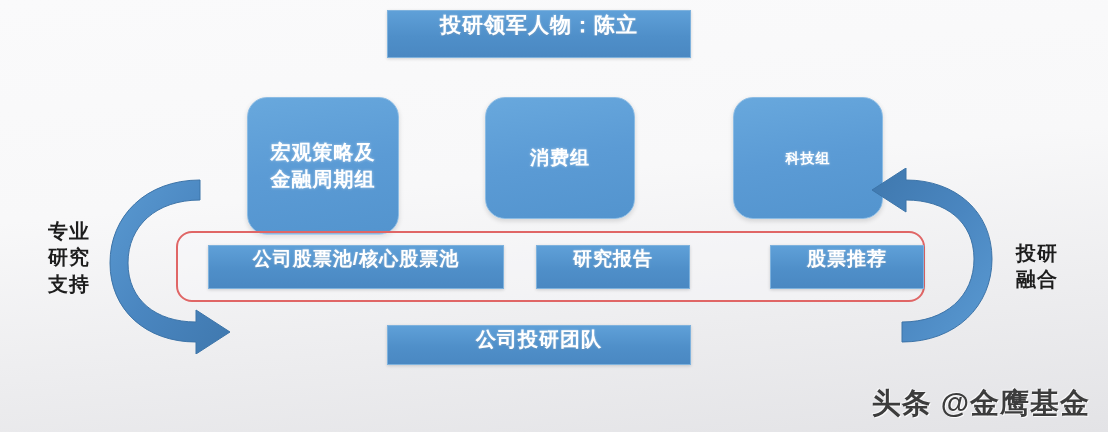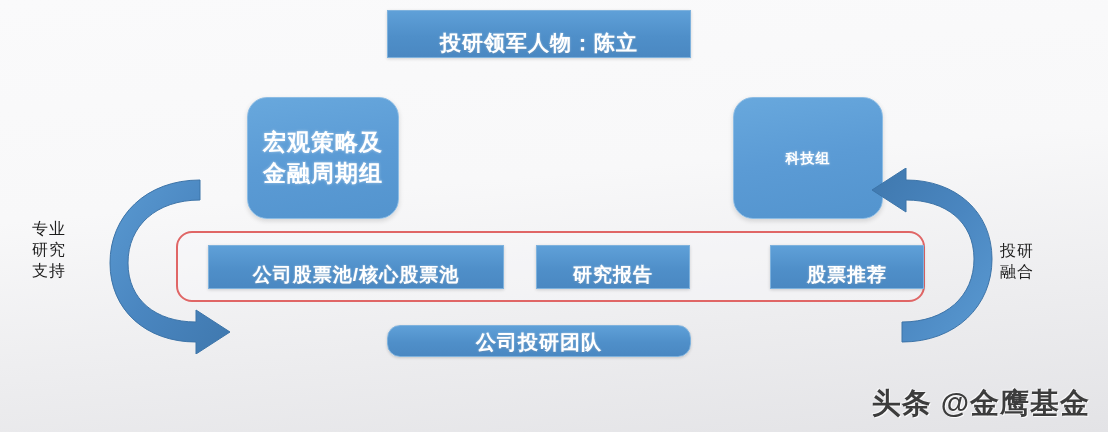--- a/index.html
+++ b/index.html
@@ -19,21 +19,21 @@
     height: 432px;
     background: linear-gradient(175deg, #fafafb 0%, #f8f8f9 42%, #ededef 72%, #e3e3e6 100%);
     overflow: hidden;
   }
 
   
   .blue-bar {
     position: absolute;
     box-sizing: border-box;
     display: flex;
-    align-items: flex-end;
+    align-items: flex-start;
     justify-content: center;
     text-align: center;
     color: #ffffff;
     background: linear-gradient(180deg, #5fa0d8 0%, #4f8fc9 55%, #4a88c2 100%);
     border: 1px solid #7fb2dd;
     box-shadow: 0 1px 3px rgba(0,0,0,0.16);
     letter-spacing: 1px;
     text-shadow: 0 0 2px rgba(255,255,255,0.55), 0 1px 1px rgba(0,0,0,0.12);
     font-weight: 700;
   }
@@ -55,46 +55,47 @@
     line-height: 1.35;
     text-shadow: 0 0 3px rgba(255,255,255,0.5);
   }
 
   
   #leader-box {
     left: 387px; top: 10px; width: 304px; height: 48px;
     font-size: 21px;
   }
 
-  #group-macro { left: 247px; top: 97px; width: 152px; height: 122px; font-size: 23px; justify-content: center; }
+  #group-macro { left: 247px; top: 97px; width: 152px; height: 138px; font-size: 20px; justify-content: center; }
   #group-consumer { left: 485px; top: 97px; width: 150px; height: 122px; font-size: 19px; }
   #group-tech { left: 733px; top: 97px; width: 150px; height: 122px; font-size: 14px; }
 
   #red-group {
     position: absolute;
     left: 176px; top: 231px; width: 749px; height: 71px;
     box-sizing: border-box;
     border: 2px solid #e06666;
     border-radius: 16px;
     background: rgba(250,250,251,0.35);
   }
 
   #pool-box   { left: 208px; top: 245px; width: 296px; height: 44px; font-size: 19px; }
   #report-box { left: 536px; top: 245px; width: 154px; height: 44px; font-size: 19px; }
   #recommend-box { left: 770px; top: 245px; width: 154px; height: 44px; font-size: 19px; }
 
-  #team-box { left: 387px; top: 325px; width: 304px; height: 32px; font-size: 20px; border-radius: 13px; }
+  #team-box { left: 387px; top: 325px; width: 304px; height: 40px; font-size: 20px; }
 
   
   .side-label {
     position: absolute;
     color: #1d1d1d;
-    font-size: 16px;
-    font-weight: 400;
+    font-size: 20px;
+    font-weight: 700;
     line-height: 1.32;
+    text-align: center;
     letter-spacing: 1px;
   }
   #label-left { left: 32px; top: 218px; width: 74px; }
   #label-right { left: 1000px; top: 240px; width: 74px; }
 
   
   .arrow-svg {
     position: absolute;
     pointer-events: none;
   }
@@ -124,20 +125,23 @@
     <span>投研领军人物：陈立</span>
   </div>
 
   <div class="rounded-card" id="group-macro">
     <span>
       <span>宏观策略及</span><br>
       <span>金融周期组</span>
     </span>
   </div>
 
+  <div class="rounded-card" id="group-consumer">
+    <span>消费组</span>
+  </div>
 
   <div class="rounded-card" id="group-tech">
     <span>科技组</span>
   </div>
 
   <div id="red-group"></div>
 
   <div class="blue-bar" id="report-box">
     <span>研究报告</span>
   </div>

